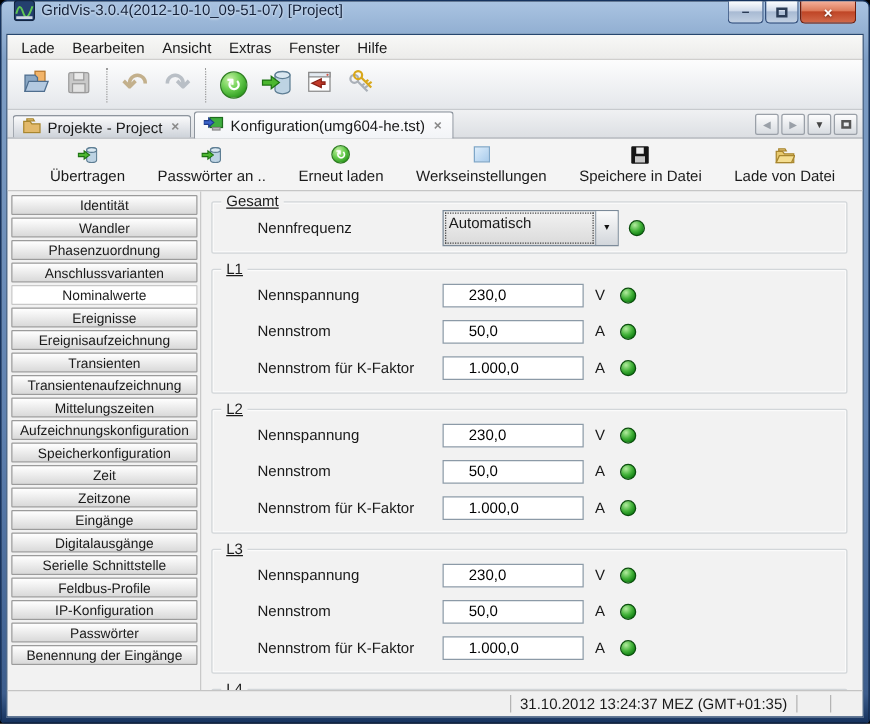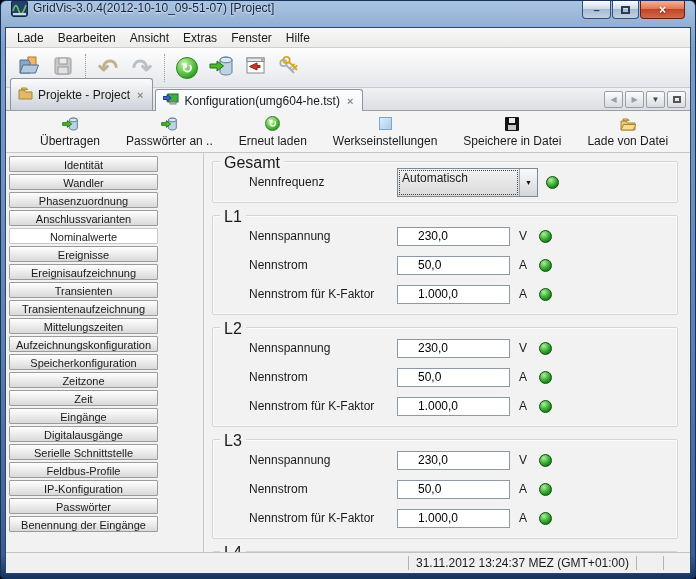--- a/index.html
+++ b/index.html
@@ -57,21 +57,21 @@
     background:radial-gradient(circle at 35% 28%, #c8f0a6 0%, #6ed054 40%, #35a125 75%, #1f7d15 100%);
     color:#fff; font-size:14px; font-weight:bold; display:flex; align-items:center; justify-content:center;
   }
   .sync-ball.small { width:15px; height:15px; font-size:10px; }
   
   .tabstrip {
     height:23px; display:flex; align-items:flex-end; padding:2px 4px 0 4px;
     background:linear-gradient(#f0f1f3,#dcdfe3); border-bottom:1px solid #9aa0a8;
   }
   .tab {
-    display:flex; align-items:center; gap:5px; height:32px; padding:0 7px;
+    display:flex; align-items:center; gap:5px; height:18px; padding:0 7px;
     border:1px solid #8e959e; border-bottom:none; border-radius:3px 3px 0 0;
     background:linear-gradient(#fbfbfc,#cdd2d9); margin-right:2px; white-space:nowrap;
   }
   .tab.active { background:linear-gradient(#fdfdfe,#f2f4f7); height:22px; margin-bottom:-1px; }
   .tab-close { color:#8a8a8a; font-size:11px; font-weight:bold; border:1px solid transparent; padding:0 1px; line-height:10px; }
   .tabnav { margin-left:auto; display:flex; gap:2px; align-items:center; padding-bottom:2px; }
   .navbtn {
     height:17px; min-width:19px; display:flex; align-items:center; justify-content:center;
     border:1px solid #9aa0a8; border-radius:2px; background:linear-gradient(#fcfcfd,#d8dce1);
     color:#9aa0a8; font-size:8px;
@@ -84,34 +84,34 @@
     background:#f4f4f4; border-bottom:1px solid #c6c6c6;
   }
   .abtn { display:flex; flex-direction:column; align-items:center; gap:2px; padding:2px 6px; border-radius:2px; }
   .abtn .lbl { font-size:12px; white-space:nowrap; }
   .icon16 { width:17px; height:16px; display:flex; align-items:center; justify-content:center; }
   .bluesq { width:13px; height:13px; border:1px solid #7ea6c8; background:linear-gradient(135deg,#ddedfb,#a9ccec); }
   .floppy { width:14px; height:14px; background:#151515; position:relative; border-radius:1px; }
   .floppy::before { content:""; position:absolute; top:1px; left:4px; width:6px; height:5px; background:#ececec; }
   .floppy::after { content:""; position:absolute; bottom:1px; left:3px; width:8px; height:5px; background:#c7c7c7; }
   
-  .main { flex:1; display:flex; overflow:hidden;gap:43px; }
+  .main { flex:1; display:flex; overflow:hidden; }
   .sidebar { width:154px; padding:3px 2px 0 3px; overflow:hidden; }
   .side-item {
     height:16px; line-height:14px; text-align:center; font-size:11px; margin-bottom:2px;
     border:1px solid #9b9b9b; border-radius:1px; white-space:nowrap; overflow:hidden;
     background:linear-gradient(#ffffff,#d9d9d9); padding-top:1px;
   }
   .side-item.selected { background:#ffffff; border-color:#c8c8c8; }
   .content { flex:1; overflow:hidden; padding:8px 10px 0 6px; border-left:1px solid #c9c9c9; }
   .gbox {
     position:relative; border:1px solid #d2d6d9; border-radius:2px; box-shadow:inset 0 0 0 1px #fbfbfb;
     margin:0 2px 12px 2px; padding:10px 0 8px 0;
   }
-  .gbox-title { position:absolute; top:-8px; left:7px; background:#f2f2f2; padding:0 4px; font-size:16px; }
+  .gbox-title { position:absolute; top:-8px; left:7px; background:#f2f2f2; padding:0 4px; font-size:12px;text-decoration:underline; }
   .frow { display:flex; align-items:center; height:20px; margin:0 0 9px 36px; }
   .frow:last-child { margin-bottom:2px; }
   .frow .flabel { width:148px; flex:0 0 auto; }
   .field {
     width:113px; height:19px; border:1px solid #8c9aa7; padding:1px 20px; font-size:12px;
     font-family:"Liberation Sans",sans-serif; background:#fff;
   }
   .unit { width:16px; margin-left:9px; }
   .led {
     width:13px; height:13px; border-radius:50%; margin-left:4px; flex:0 0 auto;
@@ -326,22 +326,22 @@
           <div class="side-item">Phasenzuordnung</div>
           <div class="side-item">Anschlussvarianten</div>
           <div class="side-item selected">Nominalwerte</div>
           <div class="side-item">Ereignisse</div>
           <div class="side-item">Ereignisaufzeichnung</div>
           <div class="side-item">Transienten</div>
           <div class="side-item">Transientenaufzeichnung</div>
           <div class="side-item">Mittelungszeiten</div>
           <div class="side-item">Aufzeichnungskonfiguration</div>
           <div class="side-item">Speicherkonfiguration</div>
+          <div class="side-item">Zeit</div>
           <div class="side-item">Zeitzone</div>
-          <div class="side-item">Zeit</div>
           <div class="side-item">Eingänge</div>
           <div class="side-item">Digitalausgänge</div>
           <div class="side-item">Serielle Schnittstelle</div>
           <div class="side-item">Feldbus-Profile</div>
           <div class="side-item">IP-Konfiguration</div>
           <div class="side-item">Passwörter</div>
           <div class="side-item">Benennung der Eingänge</div>
         </div>
 
         <div class="content">
@@ -429,20 +429,20 @@
 
           </div>
 
         </div>
       </div>
     </div>
 
     <div class="statusbar">
       <div class="s-spacer"></div>
       <div class="sdiv"></div>
-      <span class="s-text">31.11.2012 13:24:37 MEZ (GMT+01:00)</span>
+      <span class="s-text">31.10.2012 13:24:37 MEZ (GMT+01:35)</span>
       <div class="sdiv"></div>
       <div class="s-gap"></div>
       <div class="sdiv"></div>
     </div>
 
   </div>
 </div>
 
 </body></html>

